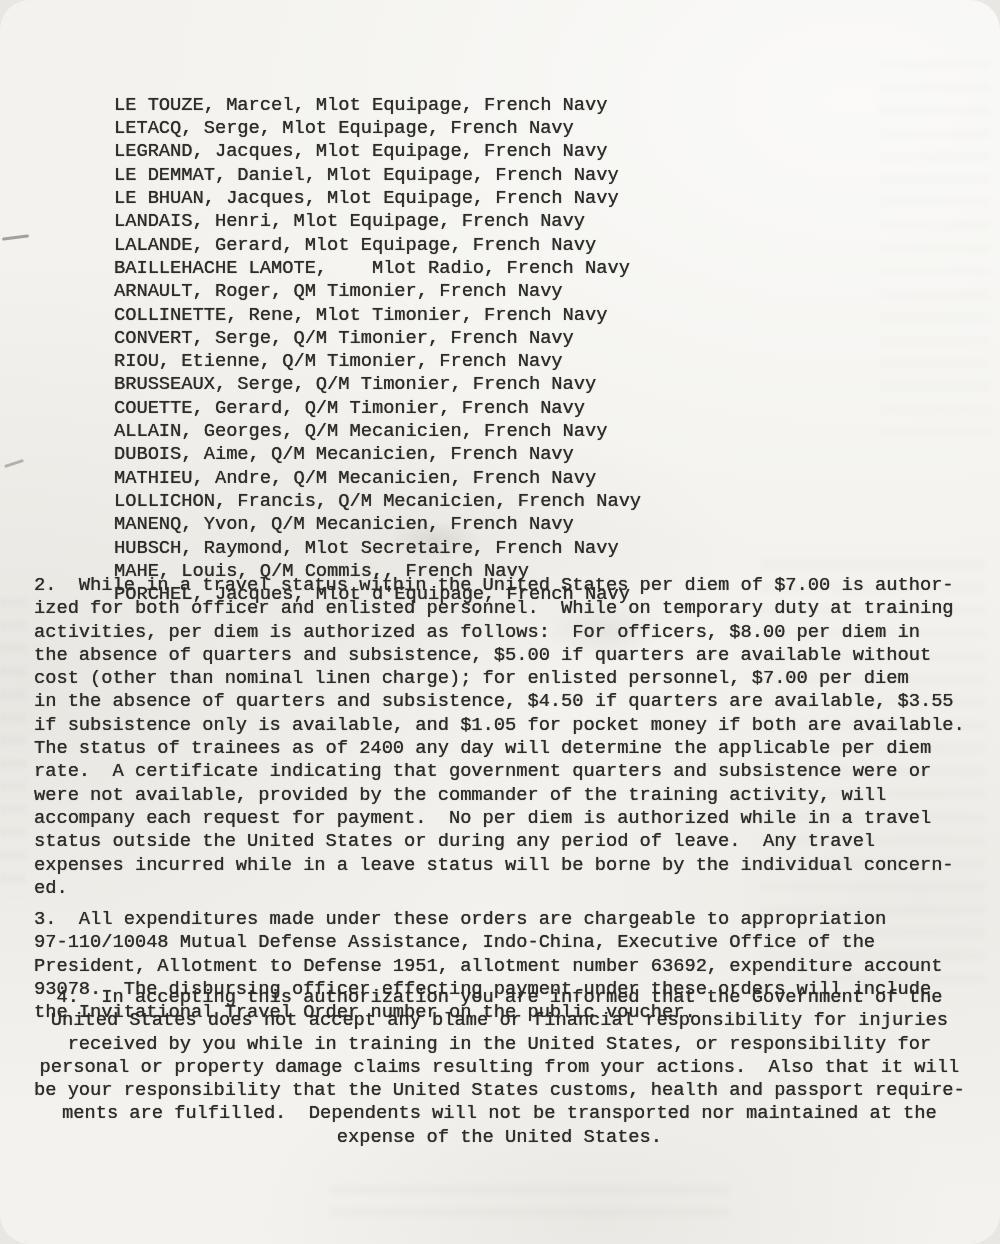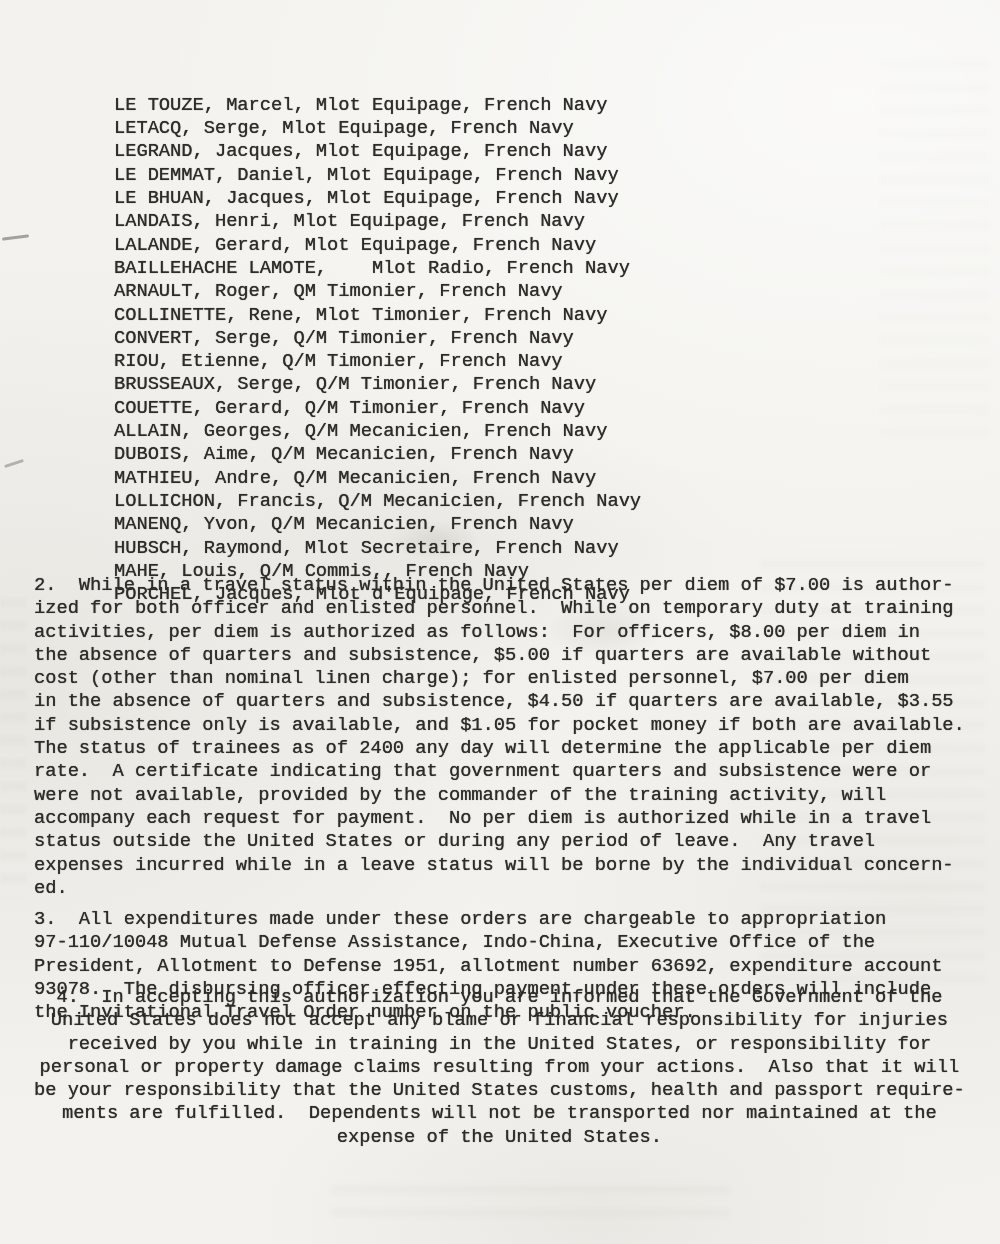--- a/index.html
+++ b/index.html
@@ -8,20 +8,21 @@
     position:relative;width:1000px;height:1244px;overflow:hidden;
     background:
       radial-gradient(1200px 800px at 85% 8%, rgba(255,255,255,0.6), transparent 60%),
       radial-gradient(900px 700px at 2% 55%, rgba(203,200,193,0.28), transparent 62%),
       radial-gradient(750px 520px at 92% 72%, rgba(208,205,198,0.20), transparent 60%),
       radial-gradient(420px 200px at 44% 44%, rgba(200,197,190,0.18), transparent 70%),
       radial-gradient(500px 260px at 60% 98%, rgba(198,195,188,0.22), transparent 70%),
       #f3f2ee;
     font-family:"Liberation Mono","DejaVu Sans Mono",monospace;
     color:#2e2c29;
+    border-radius:30px;
   }
   .ink{
     font-size:18.7px;
     line-height:23.3px;
     letter-spacing:0px;
     text-shadow:0 0 0.8px rgba(46,44,41,0.85), 0.4px 0.4px 0.6px rgba(46,44,41,0.25);
   }
   .roster{position:absolute;left:114px;top:24px;white-space:pre;}
   .roster .line{height:23.3px;}
   .para{position:absolute;left:34px;white-space:pre;}

